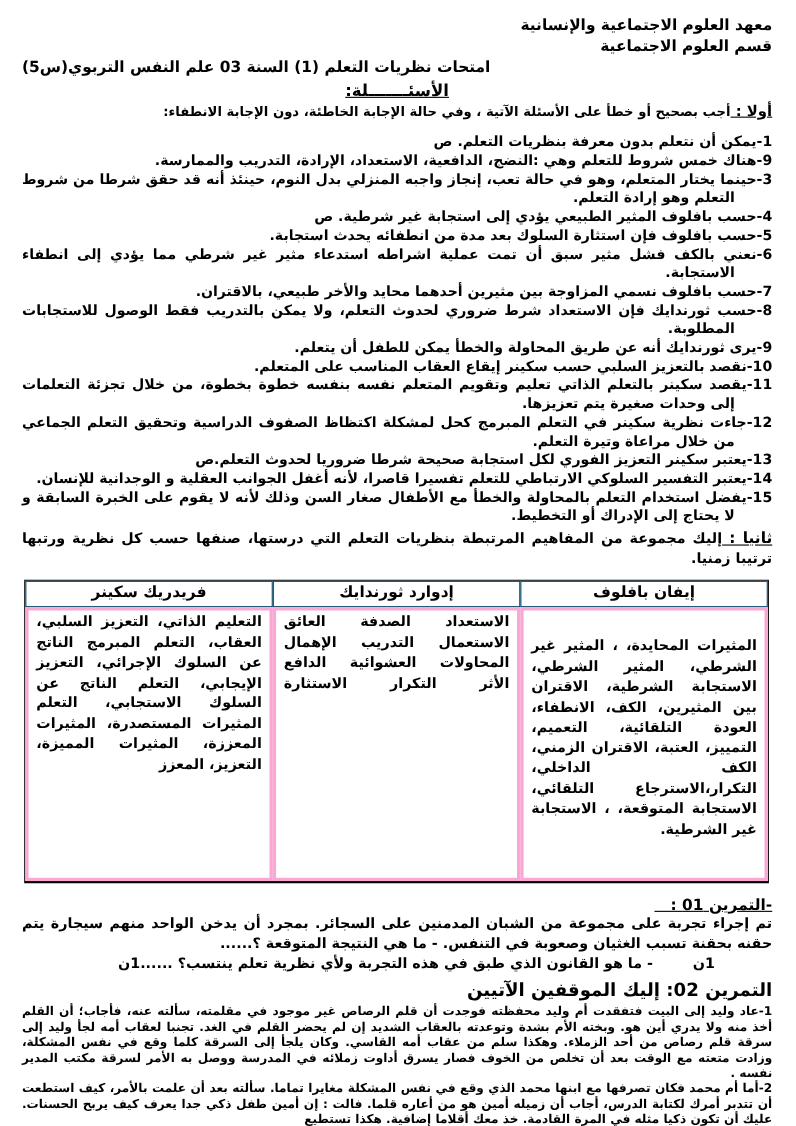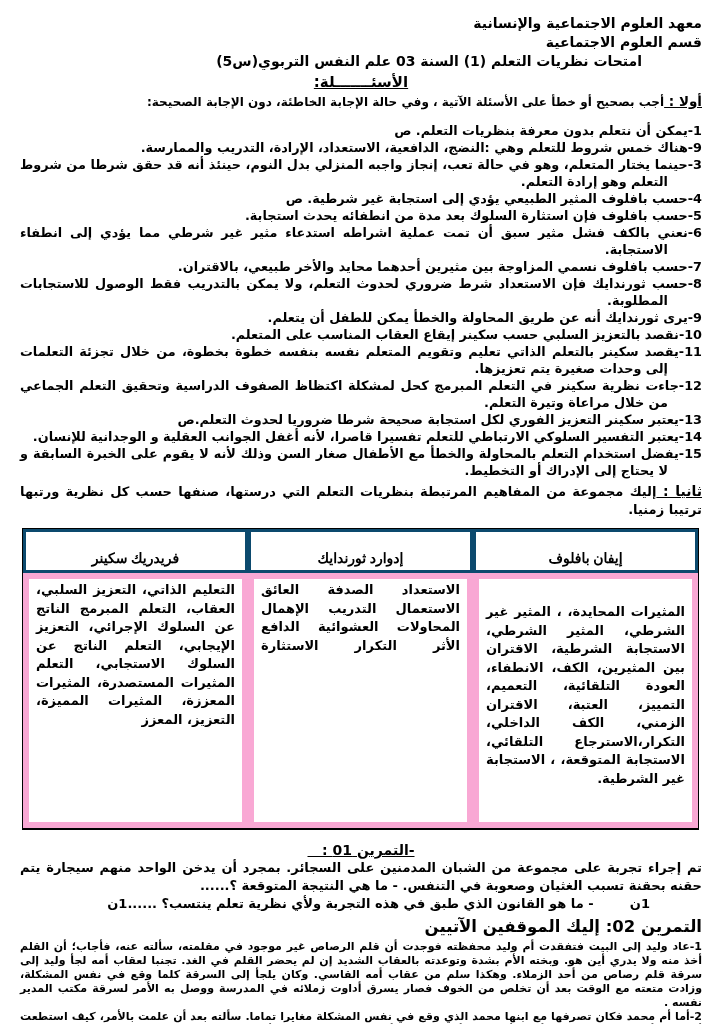--- a/index.html
+++ b/index.html
@@ -5,21 +5,21 @@
   html,body{margin:0;padding:0;}
   body{
     width:724px;height:1024px;overflow:hidden;
     background:#ffffff;color:#000000;
     font-family:"DejaVu Sans", sans-serif;
     font-weight:bold;direction:rtl;
   }
   .page{padding:14px 22px 0 20px;}
 
   .hdr-line{font-size:14px;line-height:19px;}
-  .hdr-exam{font-size:14px;line-height:19px;text-align:right;padding-right:60px;}
+  .hdr-exam{font-size:14px;line-height:19px;text-align:left;padding-right:60px;}
   .questions-heading{font-size:15px;line-height:20px;text-decoration:underline;margin-top:1px;text-align:center;}
 
   .part-intro{font-size:12px;line-height:16px;margin-top:1px;}
   .part-label{font-size:13.5px;text-decoration:underline;text-align:center;}
 
   .q-item{
     font-size:12.8px;line-height:17px;
     text-align:justify;
     padding-right:34px;text-indent:-34px;
   }
@@ -27,56 +27,55 @@
   .p2-intro{font-size:13px;line-height:18px;text-align:justify;margin:3px 0 0;}
   .p2-intro .part-label{font-size:14px;}
 
   .tbl{
     display:grid;grid-template-columns:1fr 1fr 1fr;
     border:1px solid #000;border-bottom:2px solid #000;
     margin:9px 3px 0 2px;
   }
   .thead,.tbody{display:contents;}
   .th{
-    border:3px solid #0c4a6e;
+    border:1px solid #0c4a6e;
     font-size:14px;line-height:17px;text-align:center;
-    padding:18px 4px 3px;
-    font-family:Liberation Serif, serif;
+    padding:2px 4px 3px;
   }
   .td{
-    border:6px solid #f9a8d4;
+    border:3px solid #f9a8d4;
     font-size:13px;line-height:18.5px;
     padding:2px 7px 6px;min-height:213px;
     text-align:justify;white-space:pre-line;
   }
   .tbody .td:first-child{padding-top:24px;}
   .tbody .td:nth-child(2){text-align-last:justify;}
 
-  .ex1-title{font-size:14px;line-height:18px;margin-top:11px;text-align:center;}
+  .ex1-title{font-size:14px;line-height:18px;margin-top:11px;}
   .ex1-title span{text-decoration:underline;}
   .ex1-body{font-size:13px;line-height:18px;text-align:justify;}
   .ex1-marks{font-size:13px;line-height:18px;padding-right:52px;}
 
   .ex2-title{font-size:16.5px;line-height:22px;margin:3px 0 2px;}
   .ex2-p{font-size:11px;line-height:14px;text-align:justify;}
 </style>
 </head>
 <body>
 
 <div class="page">
 
   <header>
     <div class="hdr-line">معهد العلوم الاجتماعية والإنسانية</div>
     <div class="hdr-line">قسم العلوم الاجتماعية</div>
     <div class="hdr-exam">امتحات نظريات التعلم (1) السنة 03 علم النفس التربوي(س5)</div>
     <div class="questions-heading">الأسئـــــــلة:</div>
   </header>
 
   <section>
-    <p class="part-intro"><span class="part-label">أولا : </span><span>أجب بصحيح أو خطأ على الأسئلة الآتية ، وفي حالة الإجابة الخاطئة، دون الإجابة الصحيحة:</span></p>
+    <p class="part-intro"><span class="part-label">أولا : </span><span>أجب بصحيح أو خطأ على الأسئلة الآتية ، وفي حالة الإجابة الخاطئة، دون الإجابة الانطفاء:</span></p>
     <div>
         <div class="q-item">1-يمكن أن نتعلم بدون معرفة بنظريات التعلم. ص</div>
         <div class="q-item">9-هناك خمس شروط للتعلم وهي :النضج، الدافعية، الاستعداد، الإرادة، التدريب والممارسة.</div>
         <div class="q-item">3-حينما يختار المتعلم، وهو في حالة تعب، إنجاز واجبه المنزلي بدل النوم، حينئذ أنه قد حقق شرطا من شروط التعلم وهو إرادة التعلم.</div>
         <div class="q-item">4-حسب بافلوف المثير الطبيعي يؤدي إلى استجابة غير شرطية. ص</div>
         <div class="q-item">5-حسب بافلوف فإن استثارة السلوك بعد مدة من انطفائه يحدث استجابة.</div>
         <div class="q-item">6-نعني بالكف فشل مثير سبق أن تمت عملية اشراطه استدعاء مثير غير شرطي مما يؤدي إلى انطفاء الاستجابة.</div>
         <div class="q-item">7-حسب بافلوف نسمي المزاوجة بين مثيرين أحدهما محايد والأخر طبيعي، بالاقتران.</div>
         <div class="q-item">8-حسب ثورندايك فإن الاستعداد شرط ضروري لحدوث التعلم، ولا يمكن بالتدريب فقط الوصول للاستجابات المطلوبة.</div>
         <div class="q-item">9-يرى ثورندايك أنه عن طريق المحاولة والخطأ يمكن للطفل أن يتعلم.</div>

